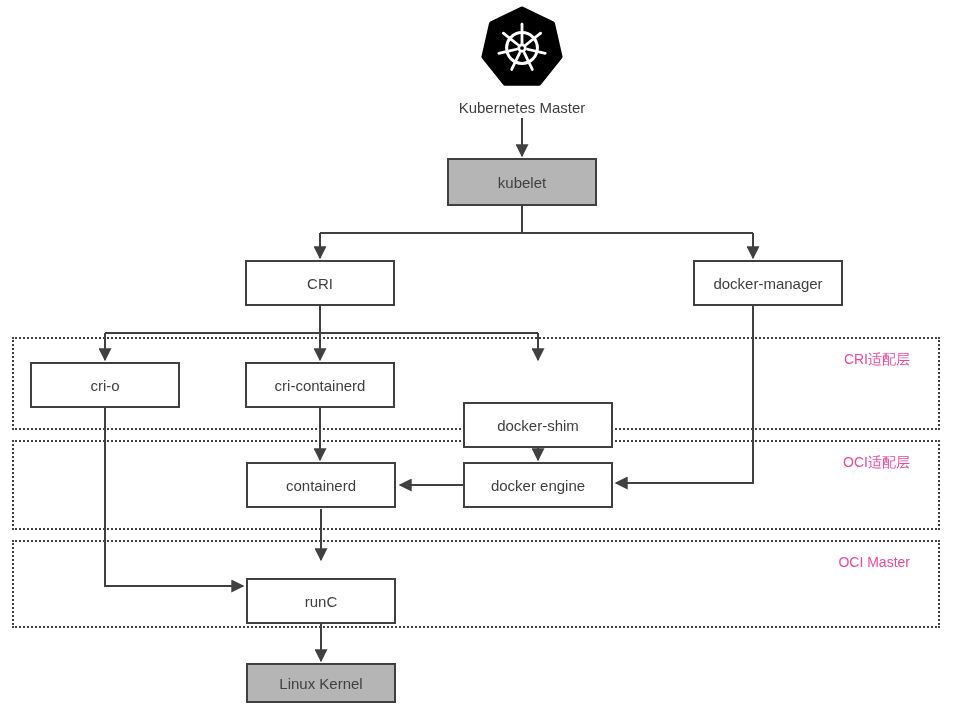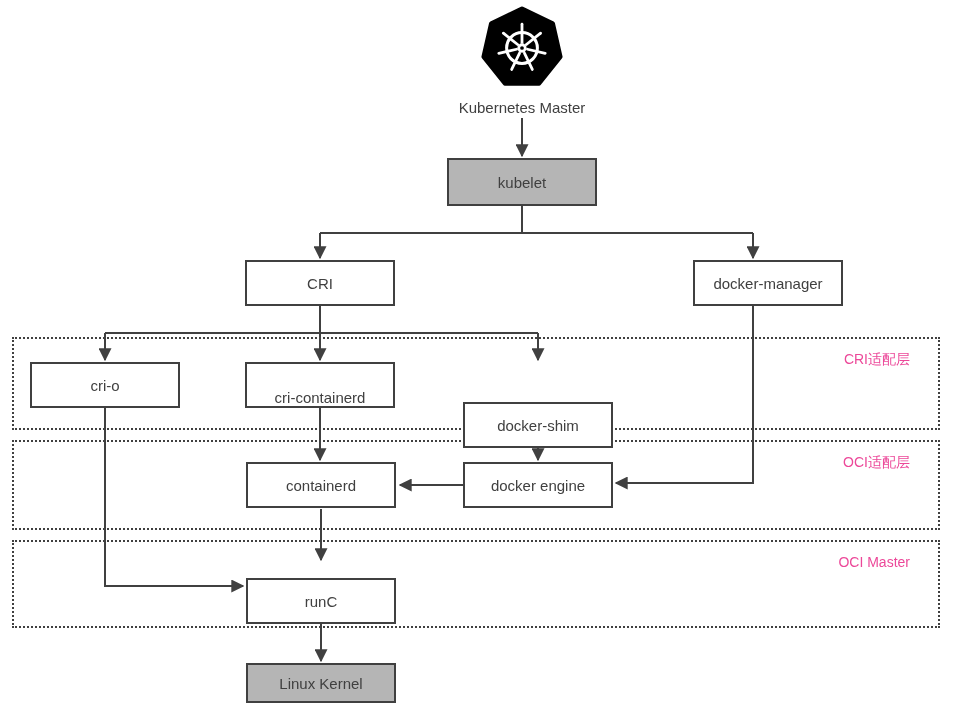--- a/index.html
+++ b/index.html
@@ -136,21 +136,21 @@
   </div>
 
   <div class="node" style="left:693px; top:260px;">
     <span>docker-manager</span>
   </div>
 
   <div class="node" style="left:30px; top:362px;">
     <span>cri-o</span>
   </div>
 
-  <div class="node" style="left:245px; top:362px;align-items:flex-end;">
+  <div class="node" style="left:245px; top:362px;">
     <span>cri-containerd</span>
   </div>
 
   <div class="node" style="left:463px; top:362px;margin-top:40px;">
     <span>docker-shim</span>
   </div>
 
   <div class="node" style="left:246px; top:462px;">
     <span>containerd</span>
   </div>

